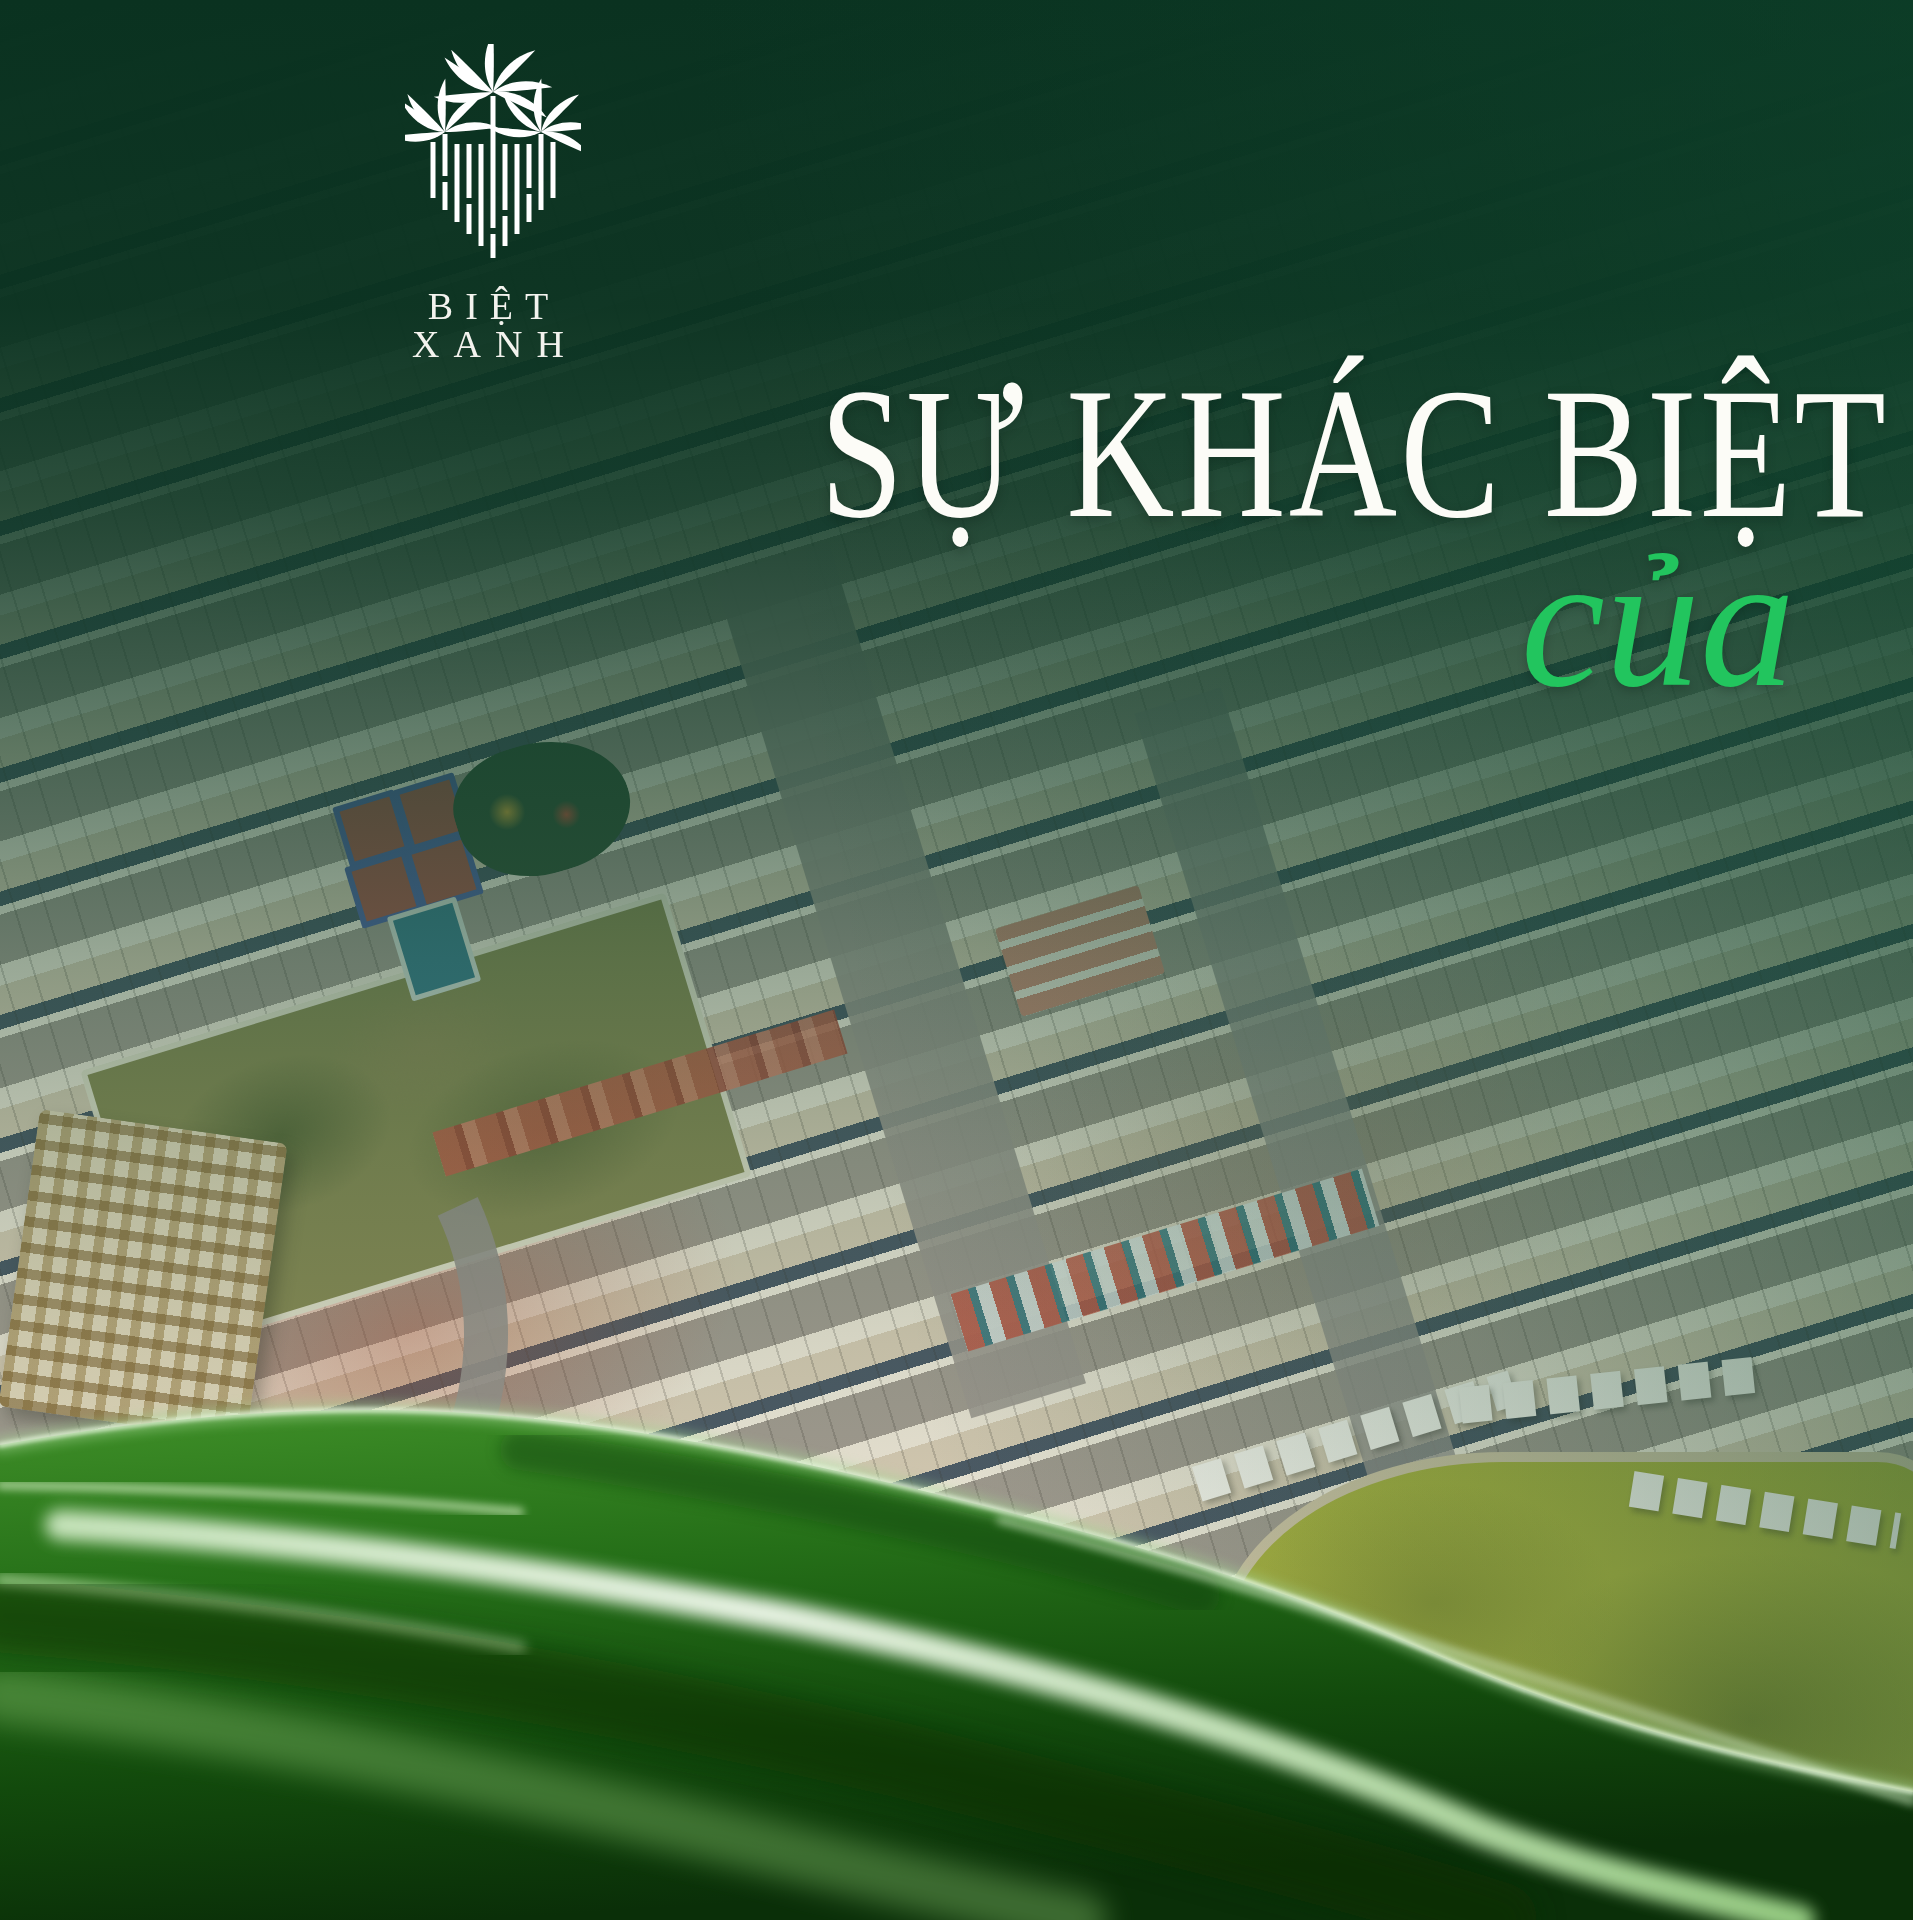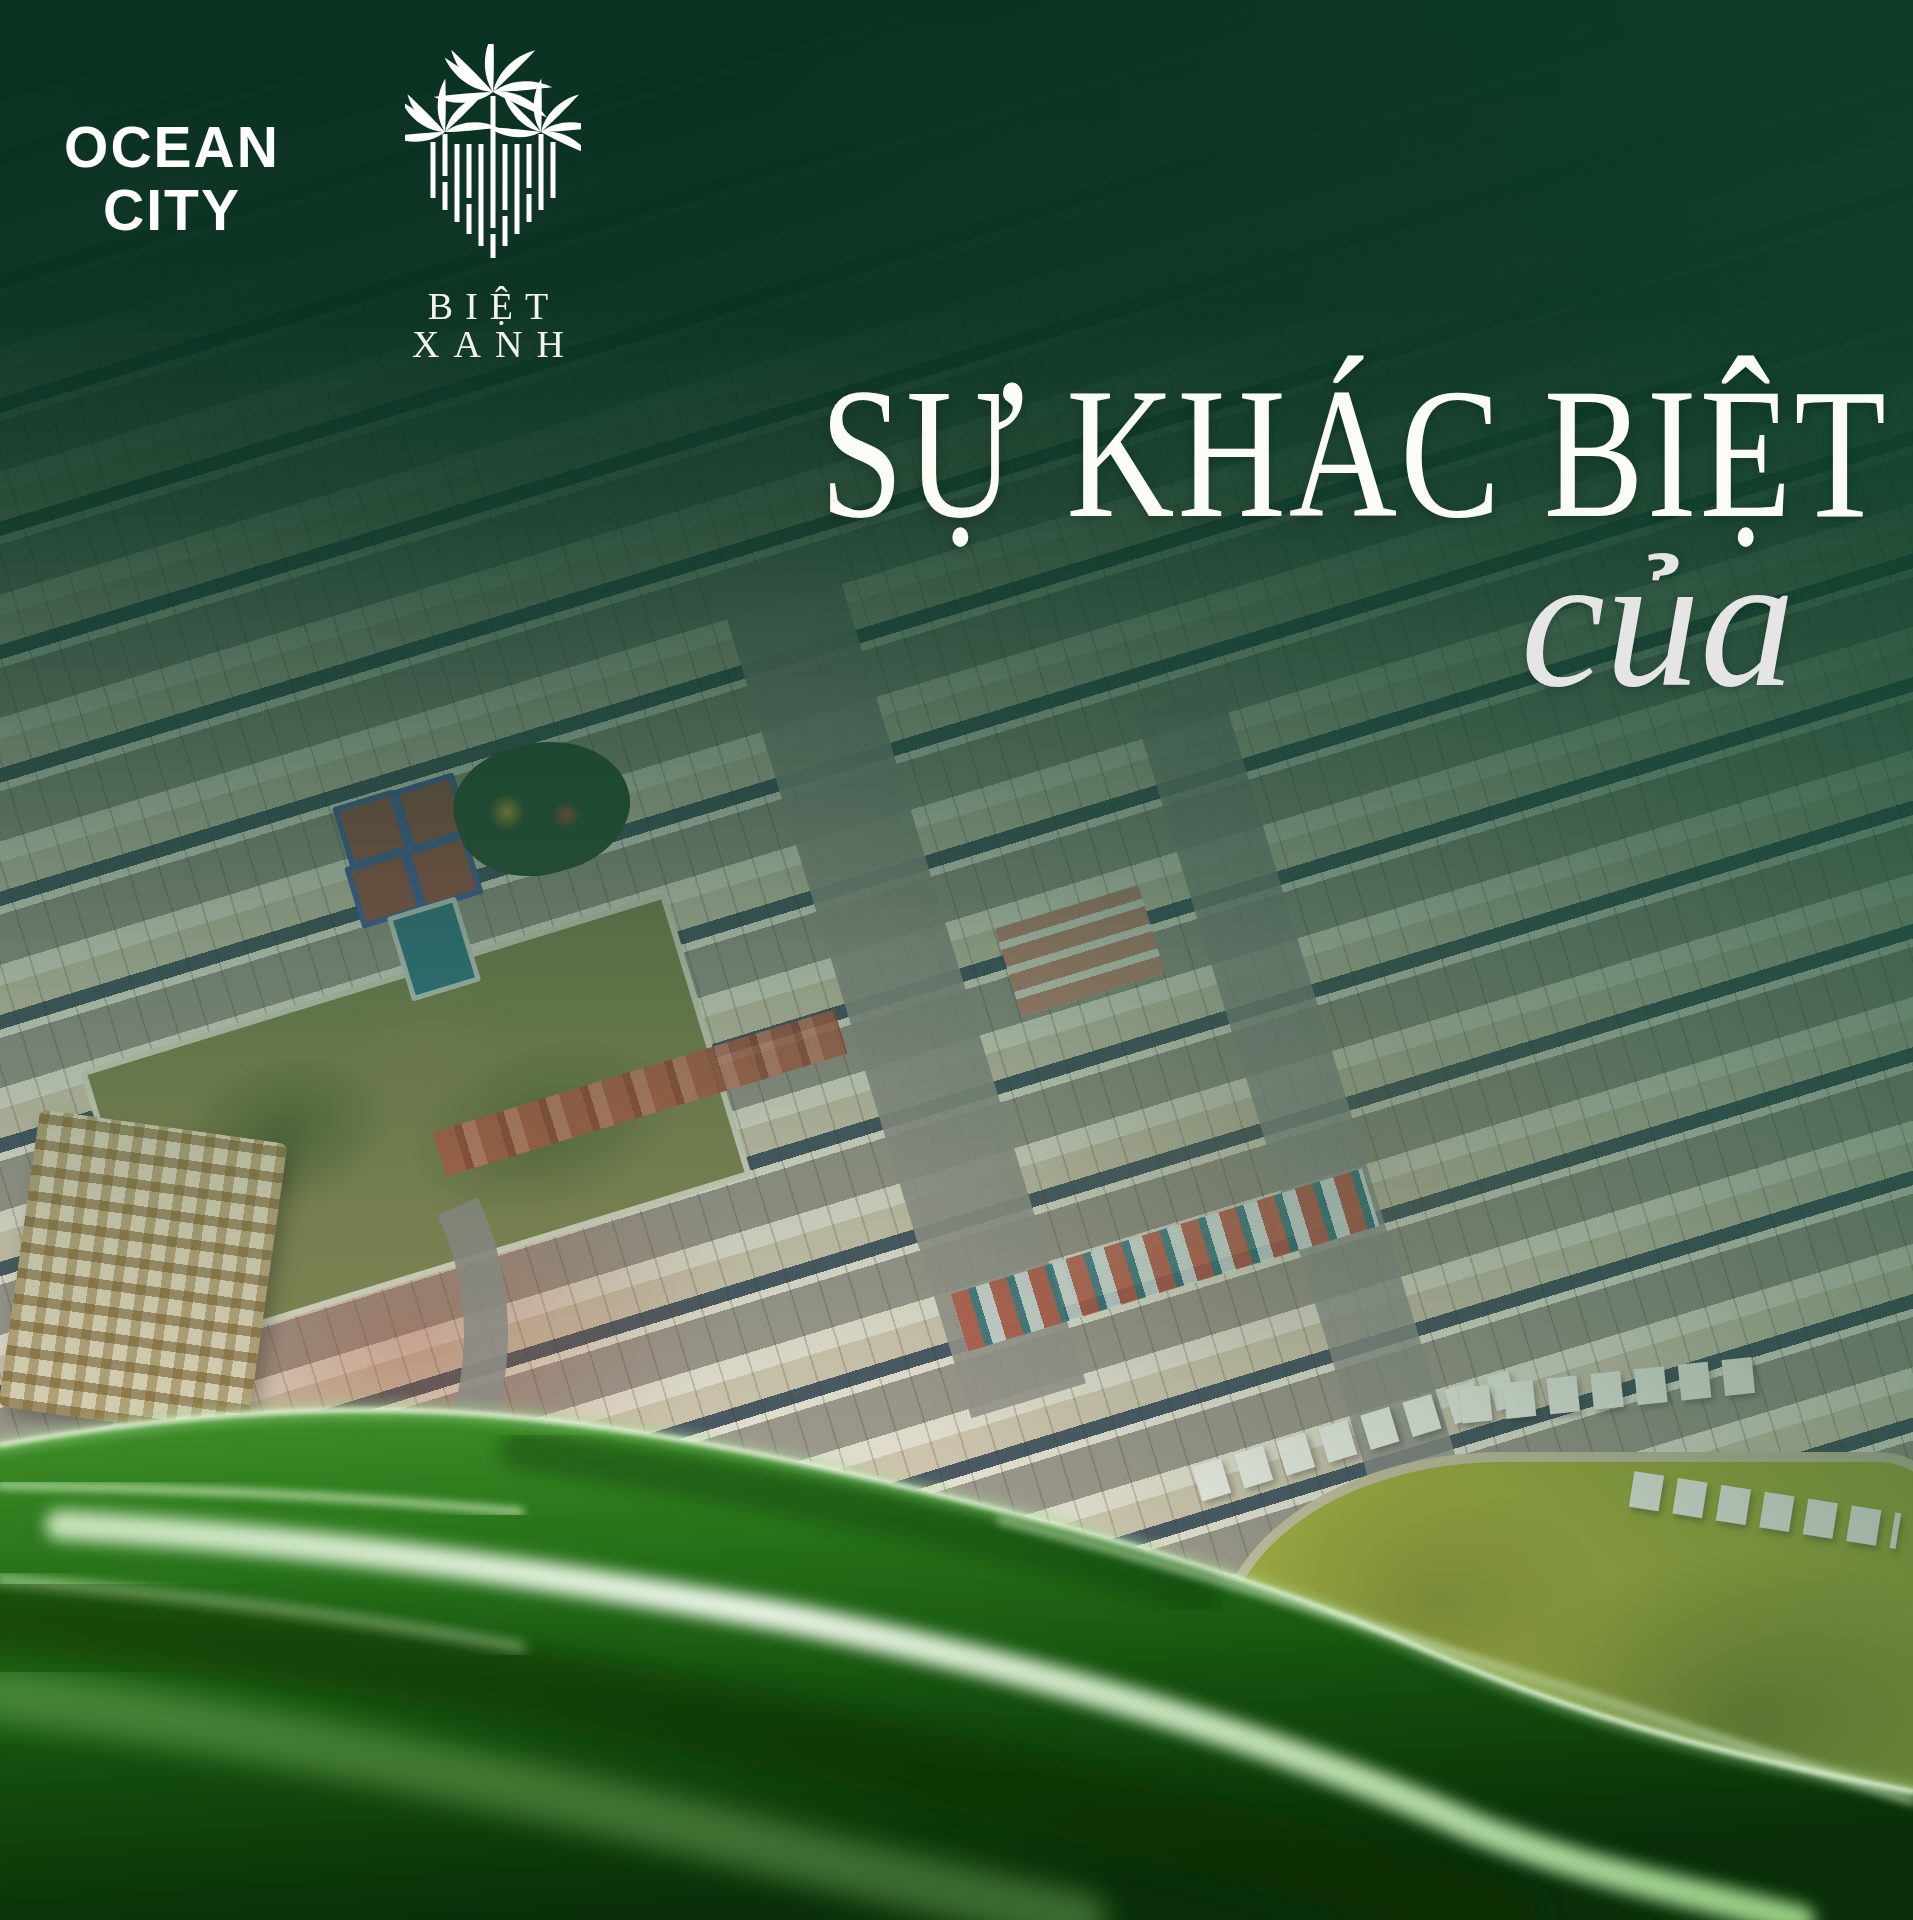--- a/index.html
+++ b/index.html
@@ -90,21 +90,21 @@
   .vinh{position:absolute;left:360px;top:284px;width:256px;text-align:center;color:#f3f3ee;
     font-family:"Liberation Serif",serif;font-size:38px;letter-spacing:12px;text-indent:12px;}
   .xanh{position:absolute;left:360px;top:322px;width:256px;text-align:center;color:#f3f3ee;
     font-family:"Liberation Serif",serif;font-size:38px;letter-spacing:14px;text-indent:14px;}
 
   
   .title-main{position:absolute;right:24px;top:346px;color:#fcfcf7;white-space:nowrap;
     font-family:"Liberation Serif",serif;font-weight:400;font-size:150px;letter-spacing:3px;
     transform:scaleY(1.24);transform-origin:top right;
     text-shadow:0 3px 10px rgba(0,20,10,.25);}
-  .title-script{position:absolute;right:118px;top:512px;color:#e5e5e5;
+  .title-script{position:absolute;right:118px;top:512px;color:#22c55e;
     font-family:"Liberation Serif",serif;font-style:italic;font-weight:400;font-size:190px;
     text-shadow:0 3px 10px rgba(0,20,10,.25);}
 </style>
 </head>
 <body>
 
 <div class="canvas">
 
   <div class="photo"></div>
   <div class="feature mainroad"></div>
@@ -167,24 +167,20 @@
       <path d="M520,60 C760,95 1000,145 1200,205" stroke="#0e3a0a" stroke-width="40" opacity="0.4" filter="url(#b8)"></path>
       <path d="M0,95 C160,98 330,104 520,122" stroke="#cdeabb" stroke-width="8" opacity="0.8" filter="url(#b4)"></path>
       <path d="M0,190 C180,205 360,228 520,258" stroke="#bfe3ab" stroke-width="12" opacity="0.7" filter="url(#b6)"></path>
       <path d="M0,225 C300,250 620,305 900,370 C1120,425 1330,475 1500,530" stroke="#0b2f06" stroke-width="75" opacity="0.55" filter="url(#b14)"></path>
       <path d="M60,135 C320,150 560,185 800,230 C1050,282 1280,350 1480,440 C1600,486 1700,505 1800,530" stroke="url(#strkA)" stroke-width="30" opacity="0.95" filter="url(#b8)"></path>
       <path d="M0,305 C260,340 520,395 760,455 C880,486 990,510 1080,530" stroke="#7cb563" stroke-width="55" opacity="0.45" filter="url(#b14)"></path>
       <path d="M1000,130 C1250,195 1550,290 1913,412" stroke="#d6ecc9" stroke-width="7" opacity="0.6" filter="url(#b4)"></path>
     </g>
   </svg>
 
-  <div class="ocean-logo">
-    <div>OCEAN</div>
-    <div>CITY</div>
-  </div>
 
   <svg class="palm-svg" viewBox="0 0 176 228">
     <defs>
         <path id="frond" d="M0 0 C12 -16 34 -24 56 -20 C36 -12 14 -4 0 0 Z"></path>
       </defs>
     <g fill="#ffffff">
       <g transform="translate(88,48)">
         <use href="#frond" transform="rotate(-115)"></use>
           <use href="#frond" transform="rotate(-70)"></use>
         <use href="#frond" transform="rotate(-25)"></use>

